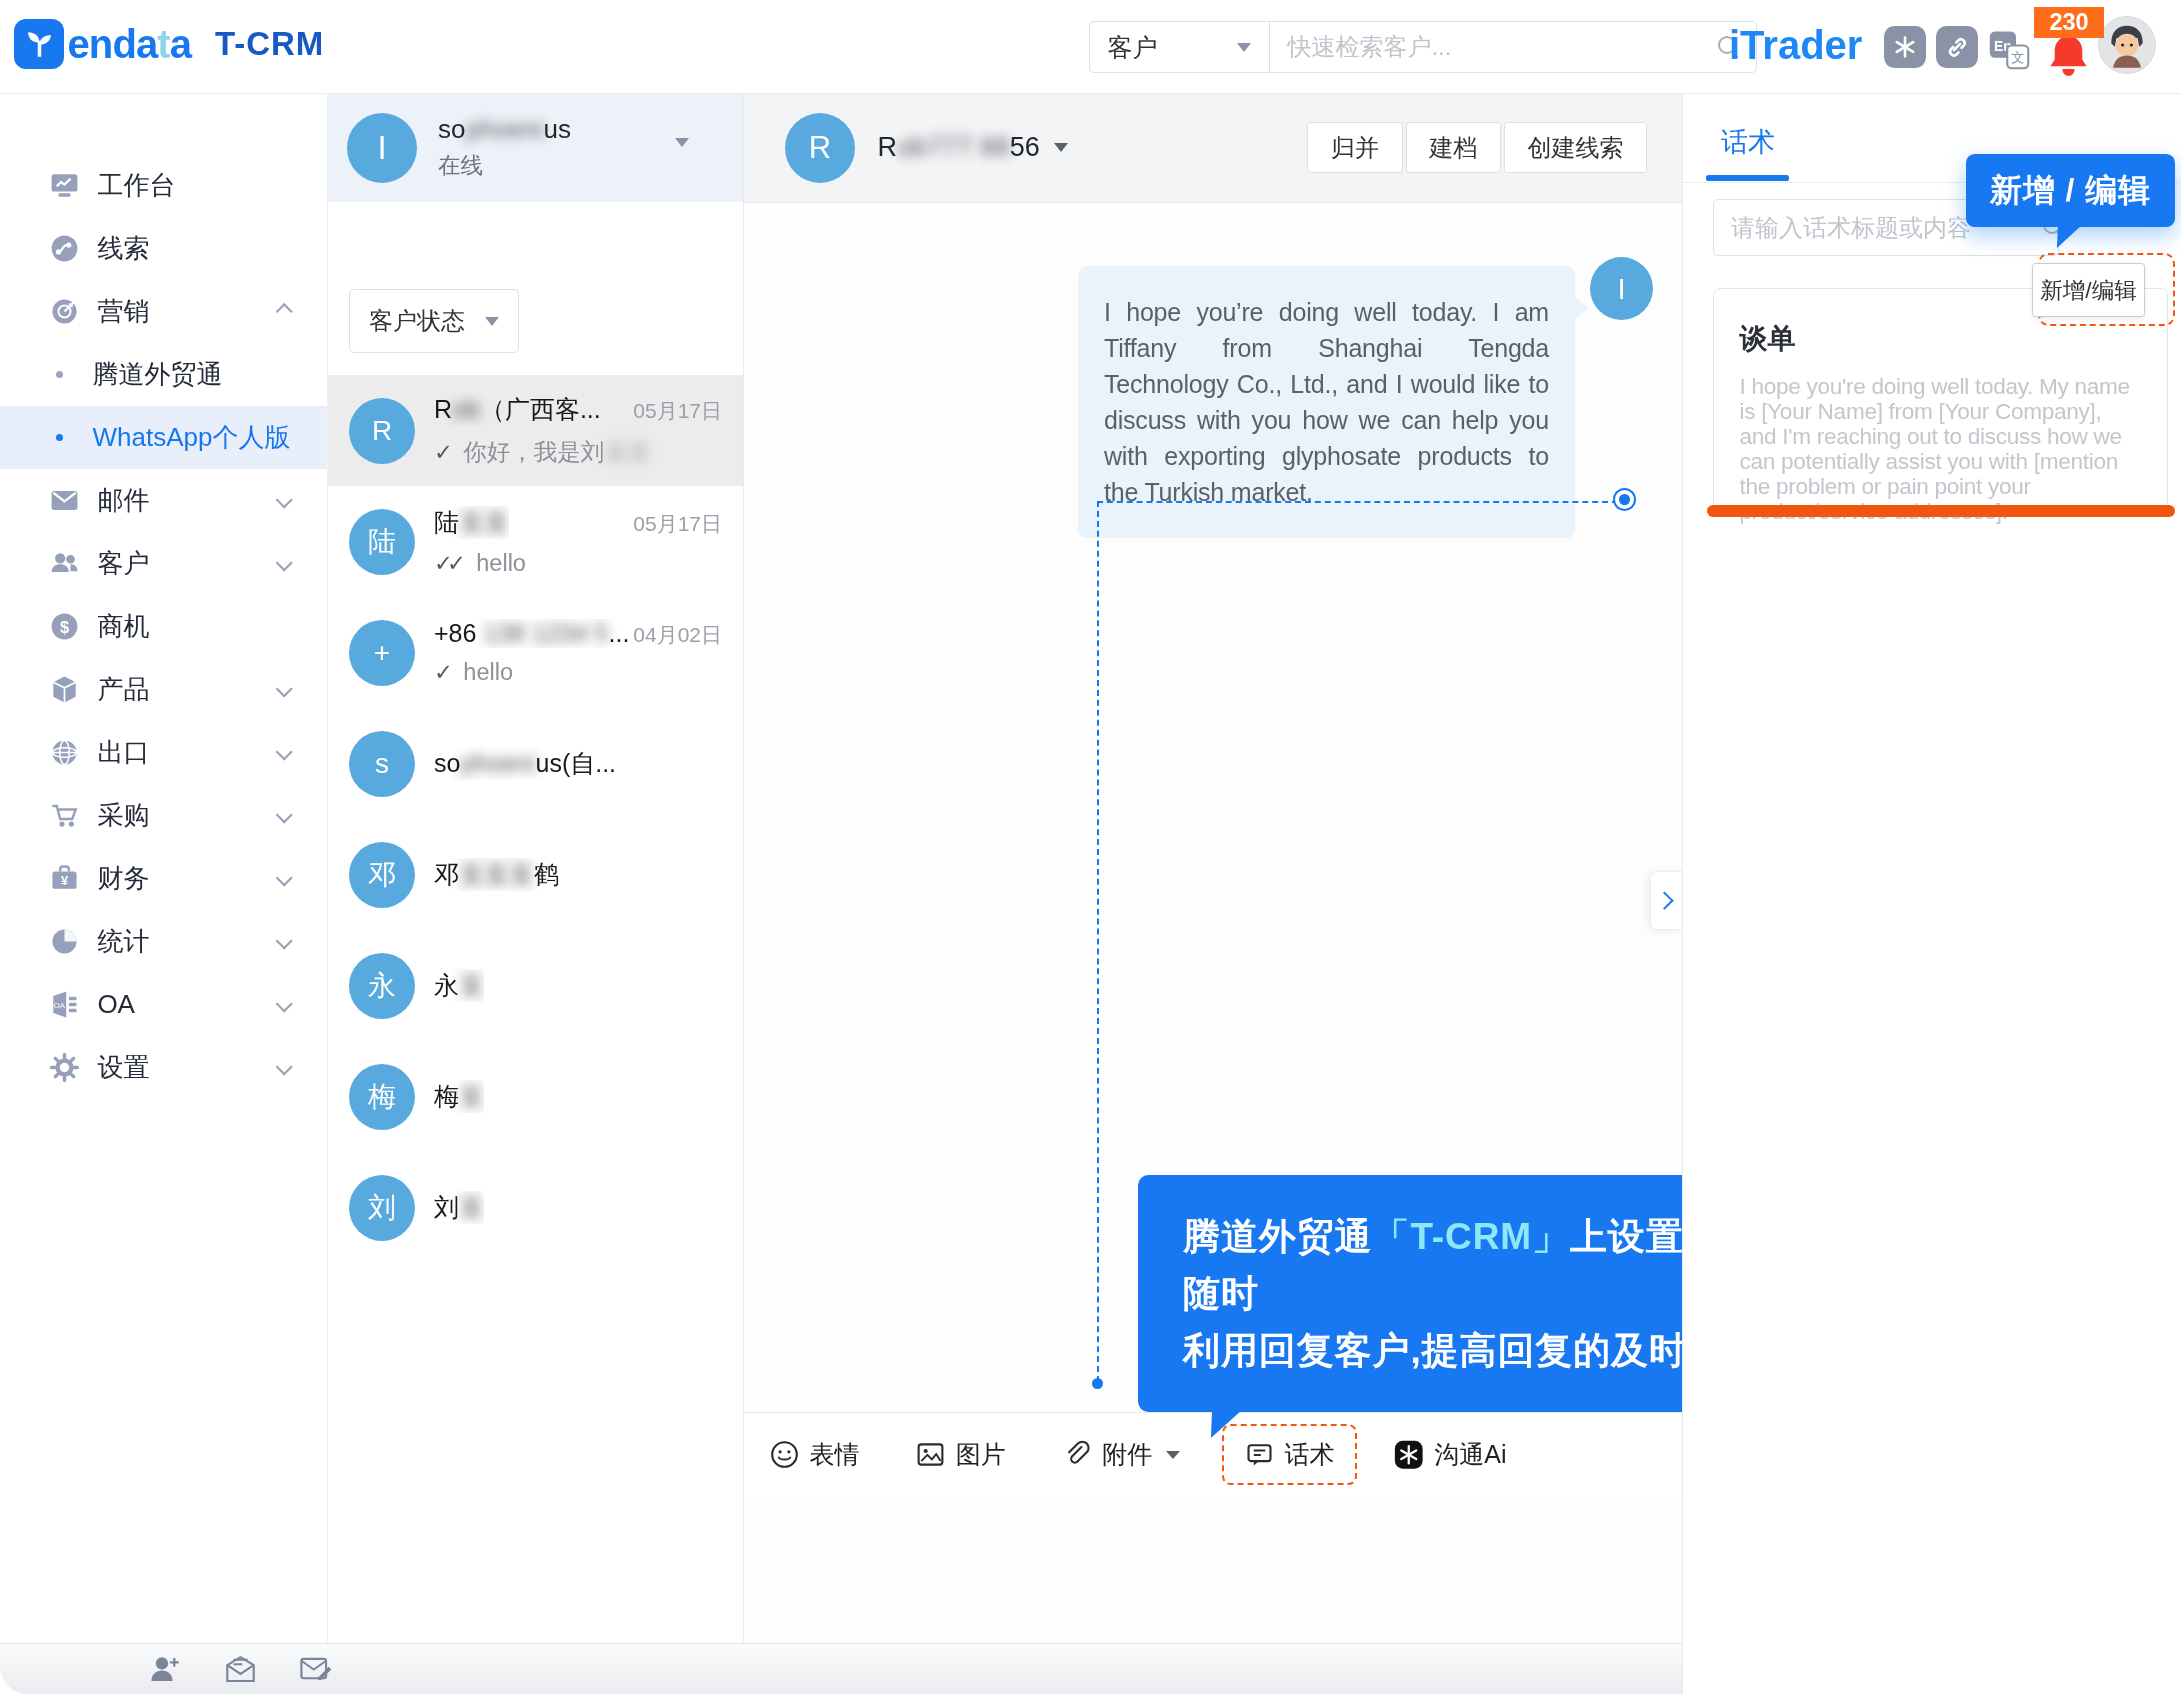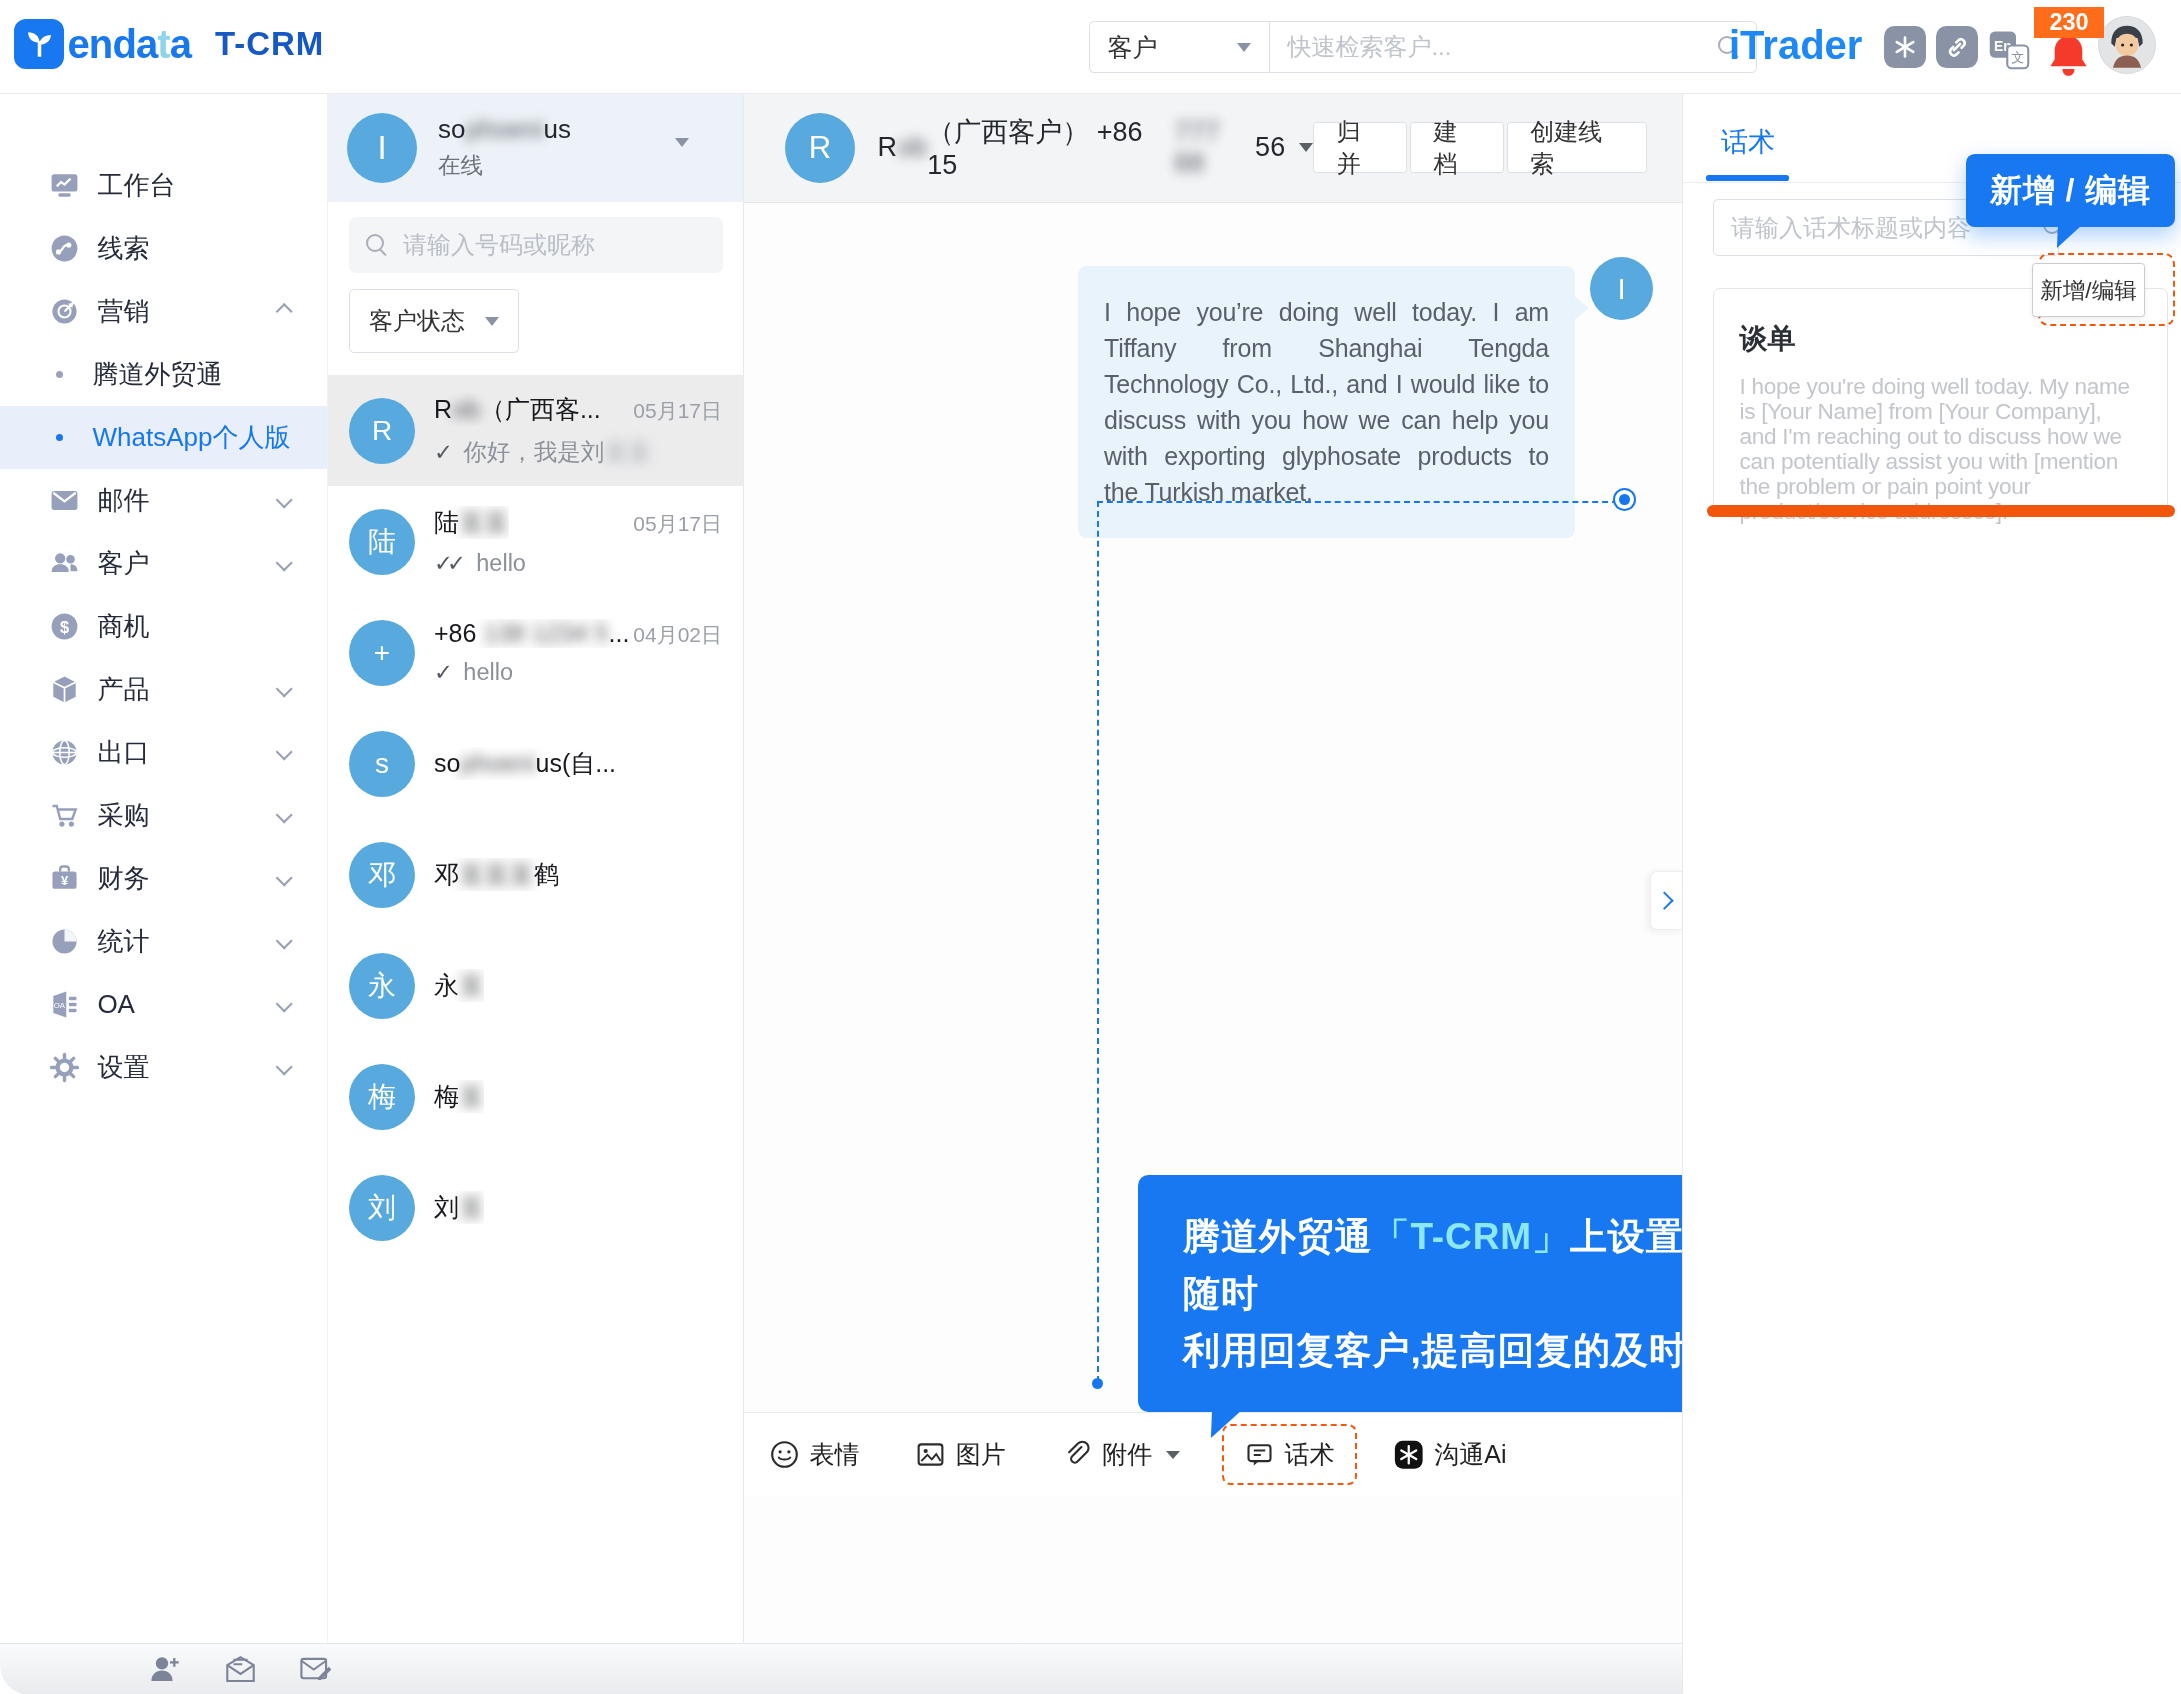--- a/index.html
+++ b/index.html
@@ -408,24 +408,20 @@
   <div class="chatlist">
     <div class="acct">
       <div class="av">I</div>
       <div>
         <div class="acct-name"><span>so</span><span class="blur">phoeni</span><span>us</span></div>
         <div class="acct-status">在线</div>
       </div>
       <span class="caret"></span>
     </div>
 
-    <div class="cl-search">
-      <span class="mag"></span>
-      <input placeholder="请输入号码或昵称" style="">
-    </div>
 
     <div class="cl-filter">
       <span>客户状态</span>
       <span class="caret"></span>
     </div>
 
     <div class="cl-items">
 
       <div class="cl-item selected">
         <div class="av">R</div>
@@ -516,21 +512,20 @@
 
     </div>
   </div>
 
   <div class="chatarea">
     <div class="chat-hdr">
       <div class="av">R</div>
       <div class="chat-title">
         <span>R</span>
           <span class="blur">ob</span>
-          <span>（广西客户） +86 15</span>
           <span class="blur">777 88</span>
           <span>56</span>
         <span class="caret" style="margin-left:14px;border-top-color:#5a6066;"></span>
       </div>
       <div class="chat-btns">
         <div class="chat-btn">归并</div>
         <div class="chat-btn">建档</div>
         <div class="chat-btn">创建线索</div>
       </div>
     </div>

